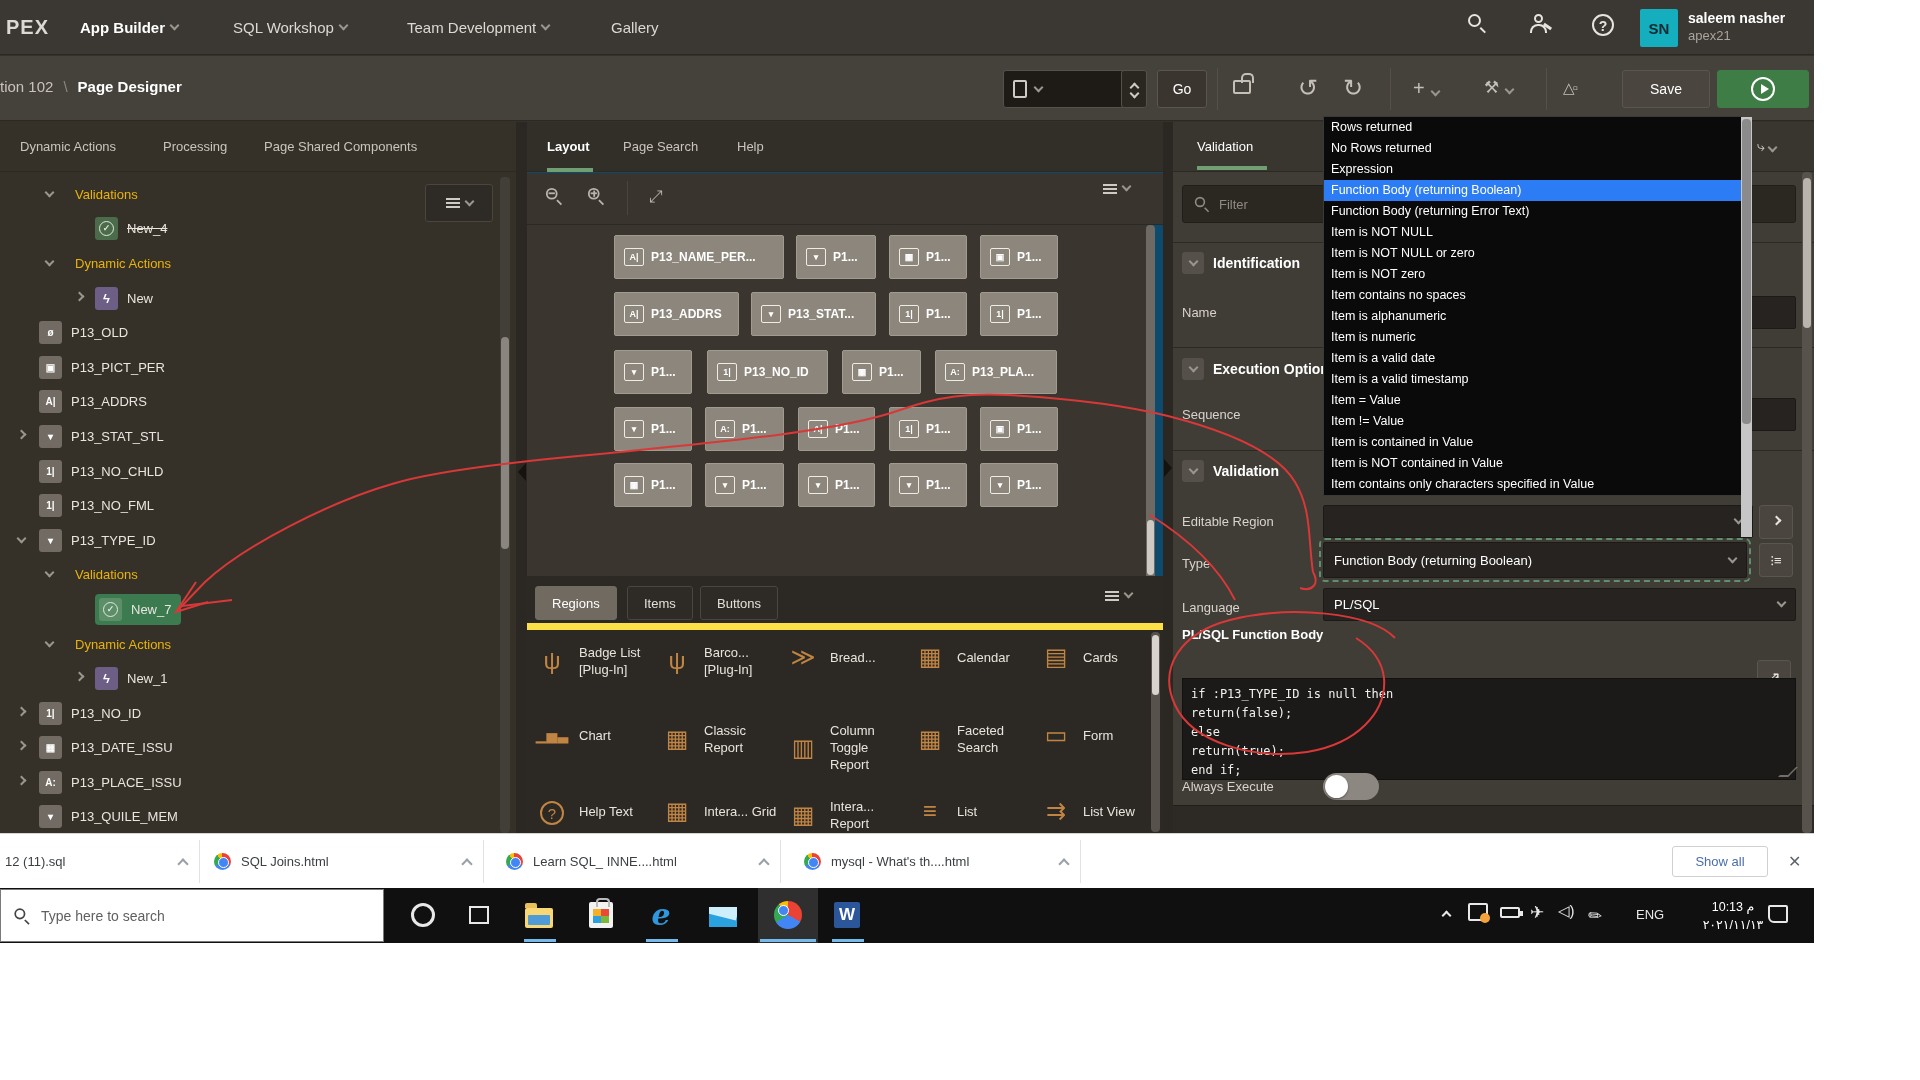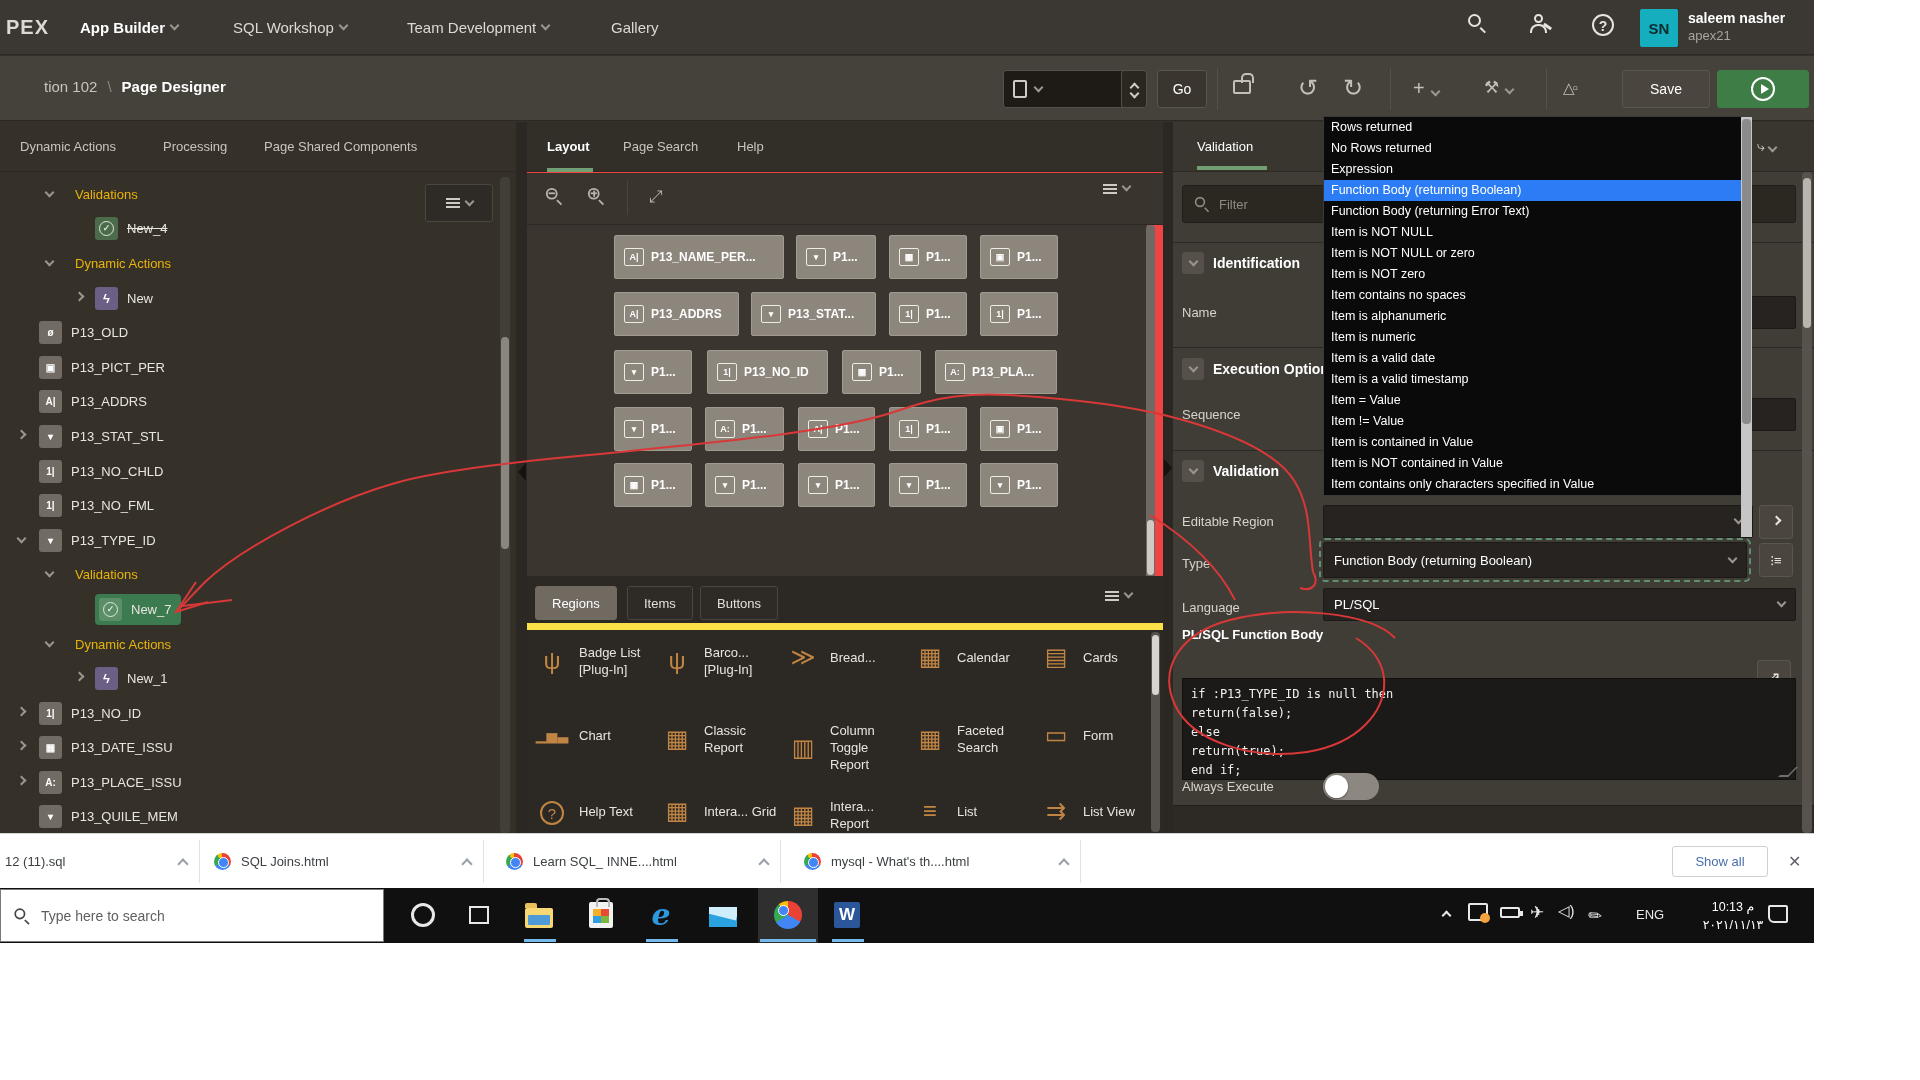--- a/index.html
+++ b/index.html
@@ -23,21 +23,21 @@
   .person{position:relative;width:22px;height:22px;}
   .person .hd{position:absolute;left:4px;top:0;width:9px;height:9px;border:2px solid #e8e4dd;border-radius:50%;}
   .person .bd{position:absolute;left:0;top:10px;width:17px;height:9px;border:2px solid #e8e4dd;border-bottom:none;border-radius:8px 8px 0 0;}
   .person .wr{position:absolute;left:13px;top:11px;width:9px;height:3px;background:#e8e4dd;transform:rotate(35deg);}
   .avatar{position:absolute;left:1640px;top:9px;width:38px;height:38px;background:#14aebe;color:#0c2b2e;font-weight:bold;font-size:15px;display:flex;align-items:center;justify-content:center;border-radius:2px;}
   .uname{position:absolute;left:1688px;top:9px;font-size:14px;font-weight:bold;color:#fff;line-height:19px;}
   .uws{position:absolute;left:1688px;top:28px;font-size:13px;color:#aaa49c;}
 
   
   .tbar{position:absolute;left:0;top:56px;width:1814px;height:65px;background:#45413b;border-bottom:1px solid #2c2925;}
-  .crumb{position:absolute;left:0;top:22px;font-size:15px;color:#c9c3bb;margin-left:44px;}
+  .crumb{position:absolute;left:0;top:22px;font-size:15px;color:#c9c3bb;}
   .crumb .sep{margin:0 10px;color:#8c867e;}
   .crumb b{color:#fff;}
   .tb-el{position:absolute;top:14px;height:38px;}
   .pagebox{left:1003px;width:143px;background:#1e1b17;border:1px solid #55504a;border-radius:3px;display:flex;align-items:center;}
   .docico{width:14px;height:18px;border:2px solid #cfcac3;border-radius:2px;margin-left:9px;}
   .pagenum{flex:1;text-align:right;padding-right:8px;font-size:15px;color:#fff;}
   .spin{left:1121px;width:26px;background:#2a2620;border:1px solid #55504a;border-radius:3px;display:flex;flex-direction:column;align-items:center;justify-content:center;gap:3px;}
   .spin .chev{border-color:#cfcac3;}
   .btn{background:#3a362f;border:1px solid #5a554e;border-radius:3px;color:#fff;font-size:14px;display:flex;align-items:center;justify-content:center;}
   .go{left:1157px;width:50px;}
@@ -61,21 +61,21 @@
   .tico{width:23px;height:23px;border-radius:3px;background:#716b63;color:#fff;font-size:10px;font-weight:bold;display:flex;align-items:center;justify-content:center;flex-shrink:0;}
   .tlabel{margin-left:9px;white-space:nowrap;}
   .tgroup{color:#eab308;}
   .tsel{background:#3c7a50;border-radius:4px;padding:4px 10px 4px 4px;display:flex;align-items:center;}
   .ckc{width:15px;height:15px;border:1.5px solid #dfe9df;border-radius:50%;font-size:9px;line-height:13px;text-align:center;color:#dfe9df;}
   .vscroll{position:absolute;border-radius:4px;}
 
   .splitter{position:absolute;top:122px;width:11px;height:711px;background:#2b2722;}
 
   
-  .cpanel{position:absolute;left:527px;top:122px;width:636px;height:711px;background:#ef4444;overflow:hidden;}
+  .cpanel{position:absolute;left:527px;top:122px;width:636px;height:711px;background:#0c4a6e;overflow:hidden;}
   .ctabs{position:absolute;left:0;top:0;width:100%;height:50px;background:#322e28;border-bottom:1px solid #2c2925;font-size:13px;color:#c9c4bc;}
   .ctabs span{position:absolute;top:17px;}
   .ctab-active{color:#fff;font-weight:bold;}
   .cunderline{position:absolute;height:4px;background:#6f9f72;top:46px;}
   .ctools{position:absolute;left:0;top:51px;width:100%;height:52px;background:#39352e;border-bottom:1px solid #2c2925;color:#b9b4ac;}
   .cv{position:absolute;top:14px;}
   .canvas{position:absolute;left:0;top:103px;width:620px;height:473px;background:#3a362f;}
   .gbox{position:absolute;height:44px;background:#8d867c;border:1px solid #a09a90;border-radius:2px;display:flex;align-items:center;overflow:hidden;color:#fff;font-size:12px;font-weight:bold;}
   .gbox .gi{margin:0 7px 0 9px;width:20px;height:18px;border:1.5px solid #efece6;border-radius:2px;font-size:9px;font-weight:bold;display:flex;align-items:center;justify-content:center;flex-shrink:0;}
   .subreg{position:absolute;left:18px;top:383px;width:585px;height:46px;border:1px dashed #57524a;border-radius:2px;color:#b4aea6;font-size:11px;font-weight:bold;padding:14px 0 0 18px;letter-spacing:.5px;}

